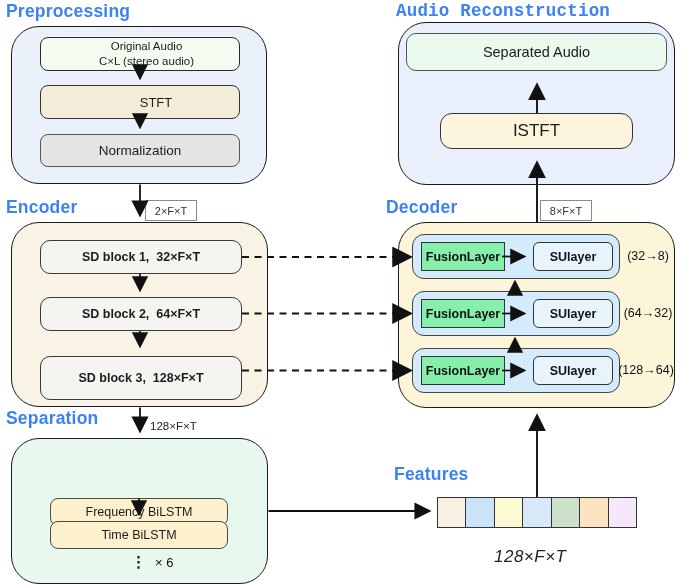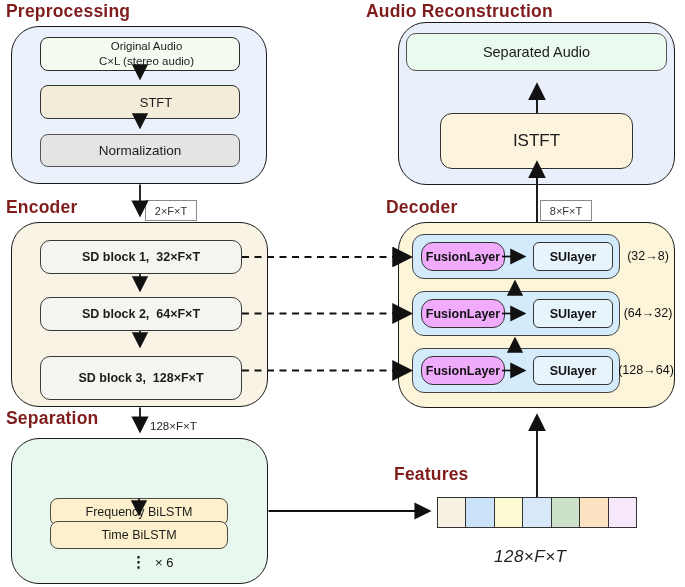--- a/index.html
+++ b/index.html
@@ -1,20 +1,20 @@
 <!DOCTYPE html>
 <html><head>
 <meta charset="utf-8">
 <style>
   html,body{margin:0;padding:0;background:#fff;}
   #canvas{
     position:relative;width:685px;height:587px;background:#fff;
     font-family:"Liberation Sans",sans-serif;color:#111;overflow:hidden;
   }
-  .sec-title{position:absolute;font-size:17.5px;font-weight:bold;color:#7f1d1d;letter-spacing:.2px;}
+  .sec-title{position:absolute;font-size:17.5px;font-weight:bold;color:#3b82f6;letter-spacing:.2px;}
   .group{position:absolute;border:1.7px solid #1a1a1a;border-radius:28px;box-sizing:border-box;}
   .pre-bg{background:#ebf1fb;}
   .enc-bg{background:#f8f3e4;}
   .sep-bg{background:#e9f8ee;}
   .dec-bg{background:#fcf5da;}
   .rec-bg{background:#e9effb;}
   .node{
     position:absolute;border:1.4px solid #333;border-radius:8px;box-sizing:border-box;
     display:flex;align-items:center;justify-content:center;text-align:center;
     font-size:13px;color:#1c1c1c;
@@ -25,22 +25,22 @@
   .norm-bg{background:#e4e4e2;border-color:#555;}
   .sd-bg{background:#f4f4f1;border-radius:10px;border-color:#3a3a3a;font-weight:bold;font-size:12.5px;white-space:pre;}
   .bilstm-bg{background:#fdf0cc;border-color:#4a4a4a;font-size:12.5px;}
   .sepaud-bg{background:#eafaee;border-color:#555;border-radius:10px;font-size:14.5px;}
   .istft-bg{background:#fdf4dd;border-radius:12px;font-size:17px;}
   .dec-row{
     position:absolute;background:#d3ebfa;border:1.5px solid #444;border-radius:12px;
     box-sizing:border-box;width:208px;height:45px;
   }
   .fusion{
-    position:absolute;left:8px;top:7px;width:84px;height:29px;background:#f0abfc;
-    border:1.4px solid #333;border-radius:12px;box-sizing:border-box;
+    position:absolute;left:8px;top:7px;width:84px;height:29px;background:#86efac;
+    border:1.4px solid #333;border-radius:0;box-sizing:border-box;
     display:flex;align-items:center;justify-content:center;font-size:12.5px;font-weight:bold;
   }
   .su{
     position:absolute;left:120px;top:7px;width:80px;height:29px;background:#e8f4fc;
     border:1.4px solid #333;border-radius:6px;box-sizing:border-box;
     display:flex;align-items:center;justify-content:center;font-size:12.5px;font-weight:bold;
   }
   .chan-label{position:absolute;width:60px;text-align:center;font-size:12.5px;color:#111;}
   .dim-box{
     position:absolute;background:#fff;border:1.2px solid #8a8a8a;box-sizing:border-box;
@@ -58,21 +58,21 @@
   .fsq{flex:1;border-left:1.4px solid #333;}
   .fsq:first-child{border-left:none;}
   #arrow-layer{position:absolute;left:0;top:0;pointer-events:none;}
 </style>
 </head>
 <body>
 
 <div id="canvas">
 
   <div class="sec-title" style="left:6px;top:1px;">Preprocessing</div>
-  <div class="sec-title" style="left:366px;top:1px;">Audio Reconstruction</div>
+  <div class="sec-title" style="left:396px;top:1px;font-family:Liberation Mono, monospace;">Audio Reconstruction</div>
   <div class="sec-title" style="left:6px;top:197px;">Encoder</div>
   <div class="sec-title" style="left:386px;top:197px;">Decoder</div>
   <div class="sec-title" style="left:6px;top:408px;">Separation</div>
   <div class="sec-title" style="left:394px;top:464px;">Features</div>
 
   <div class="group pre-bg" style="left:11px;top:26px;width:256px;height:158px;"></div>
   <div class="node two-line orig-bg" style="left:40px;top:37px;width:200px;height:34px;padding-left:13px;">
     <span>Original Audio</span>
     <span>C×L (stereo audio)</span>
   </div>
@@ -87,21 +87,21 @@
   <div class="group sep-bg" style="left:11px;top:438px;width:257px;height:146px;"></div>
   <div class="node bilstm-bg" style="left:50px;top:498px;width:178px;height:28px;">Frequency BiLSTM</div>
   <div class="node bilstm-bg" style="left:50px;top:521px;width:178px;height:28px;">Time BiLSTM</div>
   <div class="dots-row" style="left:131px;top:553px;">
     <span class="dots">⋮</span>
     <span>× 6</span>
   </div>
 
   <div class="group rec-bg" style="left:398px;top:22px;width:277px;height:163px;"></div>
   <div class="node sepaud-bg" style="left:406px;top:33px;width:261px;height:38px;">Separated Audio</div>
-  <div class="node istft-bg" style="left:440px;top:113px;width:193px;height:56px;">ISTFT</div>
+  <div class="node istft-bg" style="left:440px;top:113px;width:193px;height:36px;">ISTFT</div>
 
   <div class="group dec-bg" style="left:398px;top:222px;width:277px;height:186px;"></div>
 
   <div class="dec-row" style="left:412px;top:234px;">
     <div class="fusion">FusionLayer</div>
     <div class="su">SUlayer</div>
   </div>
   <div class="dec-row" style="left:412px;top:291px;">
     <div class="fusion">FusionLayer</div>
     <div class="su">SUlayer</div>

